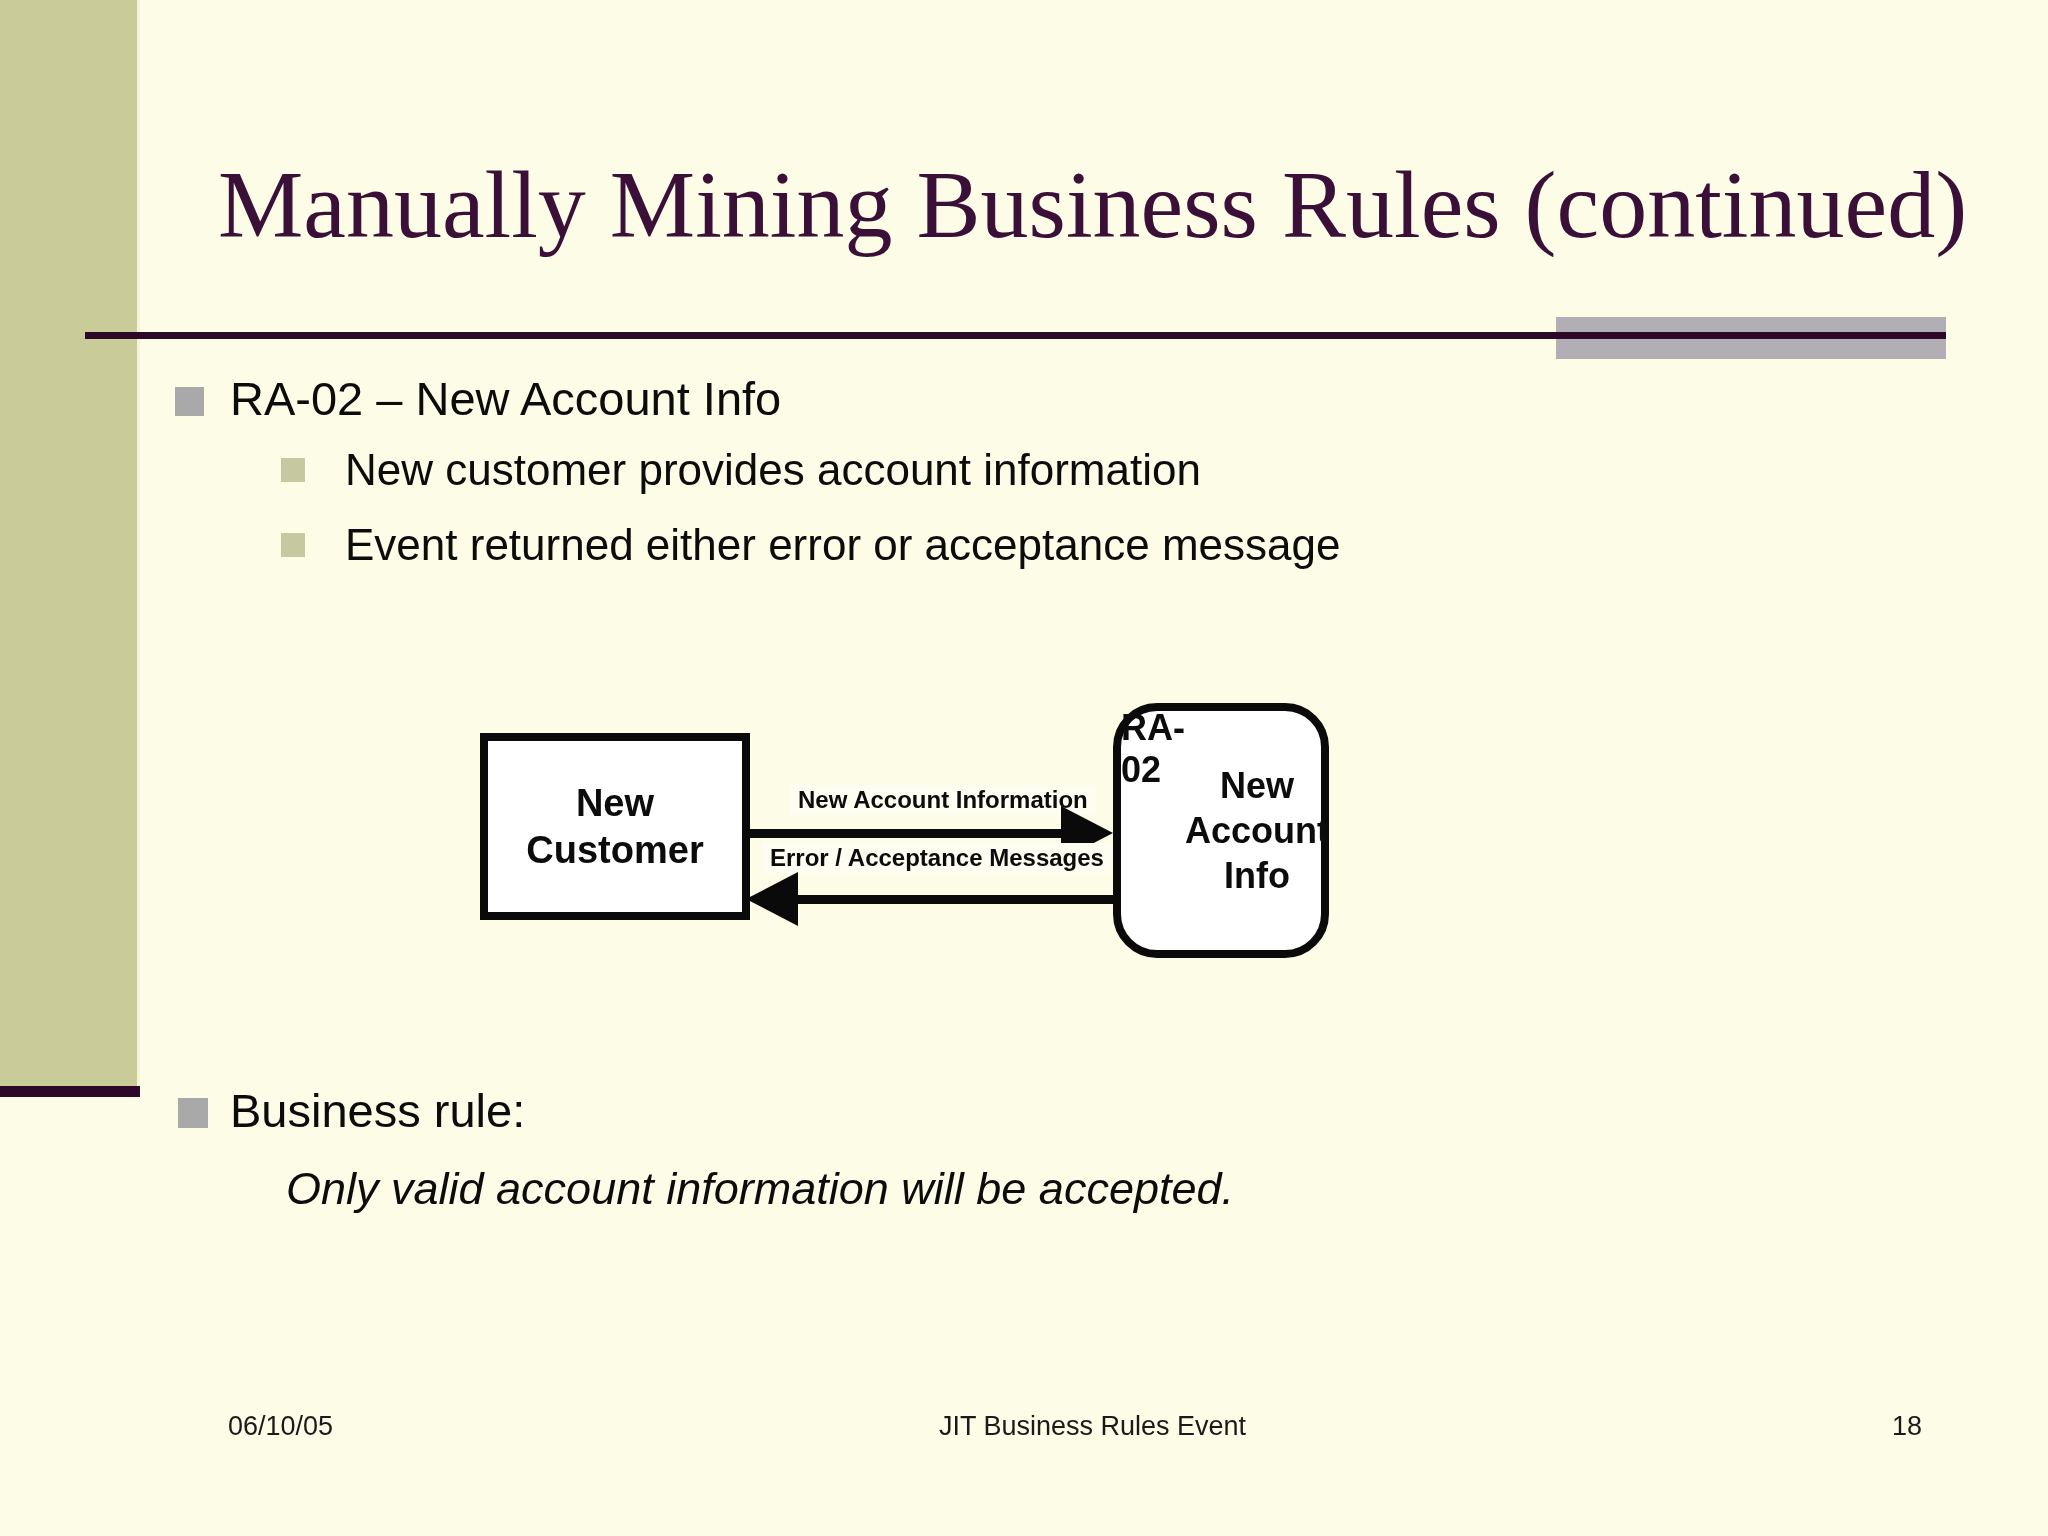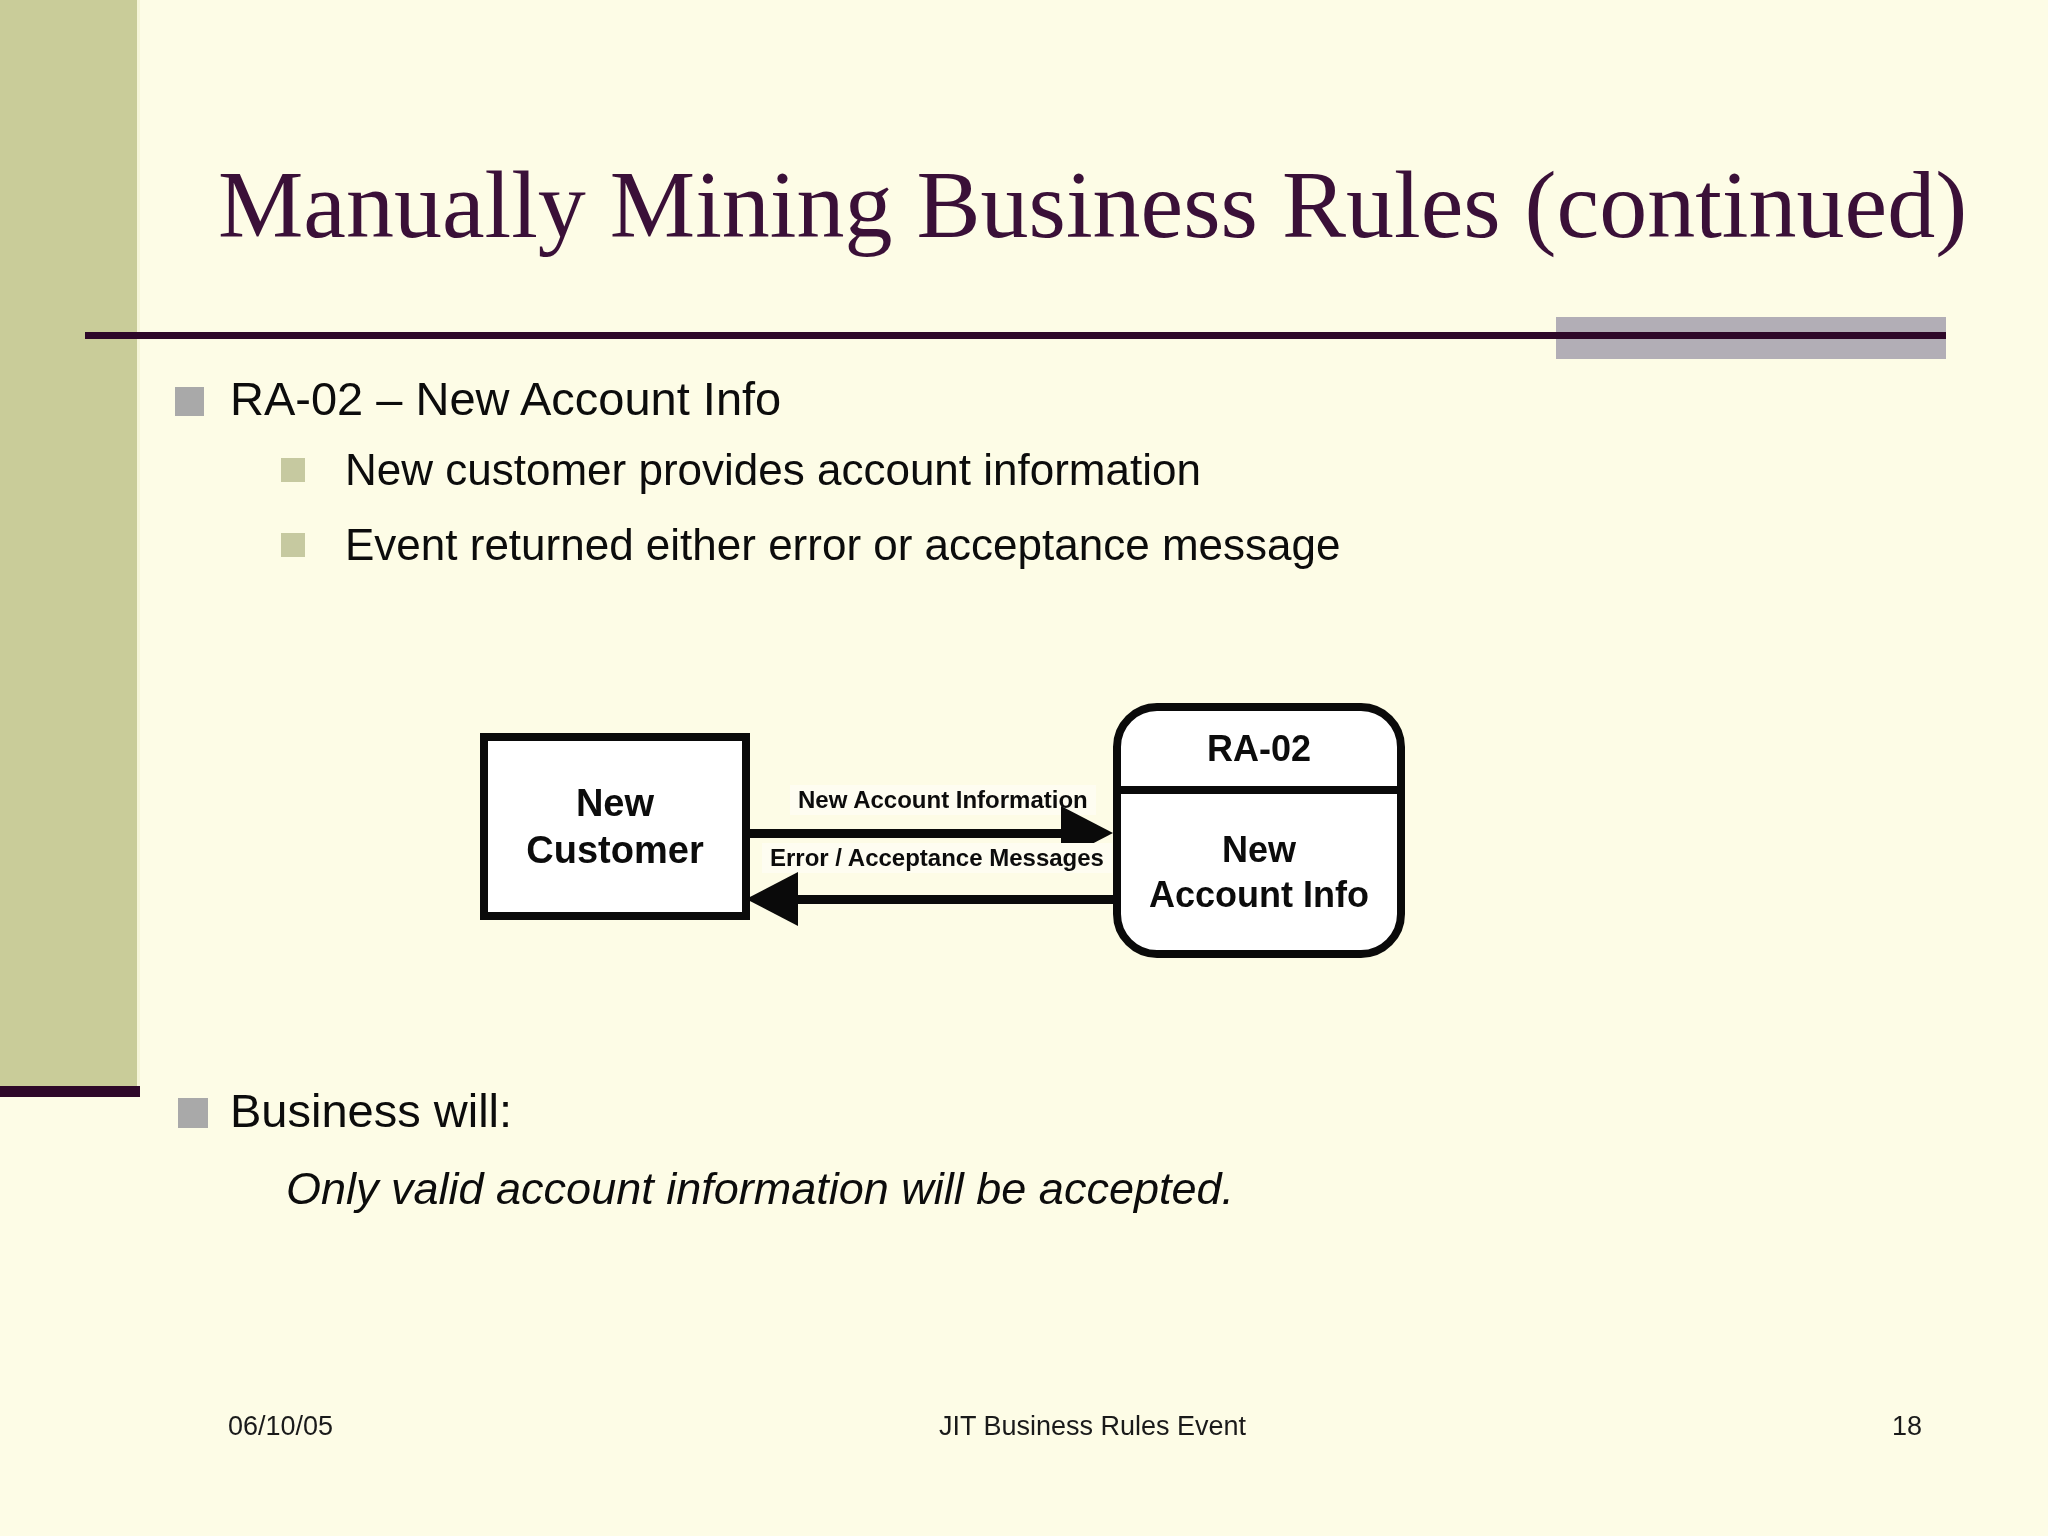--- a/index.html
+++ b/index.html
@@ -32,23 +32,23 @@
   .l2{font-size:44px;line-height:53px;}
 
   
   .src-box{
     left:480px;top:733px;width:270px;height:187px;background:#ffffff;
     border:8px solid #0a0a0a;box-sizing:border-box;
     display:flex;align-items:center;justify-content:center;text-align:center;
     font-weight:bold;font-size:38px;line-height:47px;color:#0c0c0c;
   }
   .proc-box{
-    left:1113px;top:703px;width:292px;height:255px;background:#ffffff;
+    left:1113px;top:703px;width:216px;height:255px;background:#ffffff;
     border:8px solid #0a0a0a;border-radius:44px;box-sizing:border-box;
-    display:flex;flex-direction:column;color:#0c0c0c;
+    display:flex;flex-direction:row;color:#0c0c0c;
   }
   .proc-head{height:75px;display:flex;align-items:center;justify-content:center;
     font-weight:bold;font-size:36px;}
   .proc-divider{height:8px;background:#0a0a0a;}
   .proc-body{flex:1;display:flex;flex-direction:column;align-items:center;justify-content:center;
     font-weight:bold;font-size:36px;line-height:45px;text-align:center;}
   .shaft{height:9px;background:#0a0a0a;}
   .head-right{width:0;height:0;border-top:27px solid transparent;border-bottom:27px solid transparent;border-left:52px solid #0a0a0a;}
   .head-left{width:0;height:0;border-top:27px solid transparent;border-bottom:27px solid transparent;border-right:52px solid #0a0a0a;}
   .flow-label{
@@ -101,18 +101,18 @@
 
 <div class="abs flow-label" style="left:790px;top:785px;">New Account Information</div>
 <div class="abs shaft" style="left:750px;top:829px;width:340px;"></div>
 <div class="abs head-right" style="left:1061px;top:806px;"></div>
 
 <div class="abs flow-label" style="left:762px;top:843px;">Error / Acceptance Messages</div>
 <div class="abs shaft" style="left:790px;top:895px;width:323px;"></div>
 <div class="abs head-left" style="left:746px;top:872px;"></div>
 
 <div class="abs marker" style="left:178px;top:1098px;width:30px;height:30px;"></div>
-<div class="abs b-text l1" style="left:230px;top:1083px;">Business will:</div>
+<div class="abs b-text l1" style="left:230px;top:1083px;">Business rule:</div>
 <div class="abs rule-italic" style="left:286px;top:1162px;">Only valid account information will be accepted.</div>
 
 <div class="abs footer-text" style="left:228px;top:1410px;">06/10/05</div>
 <div class="abs footer-text footer-center" style="top:1410px;">JIT Business Rules Event</div>
 <div class="abs footer-text" style="left:1892px;top:1410px;">18</div>
 
 </body></html>

